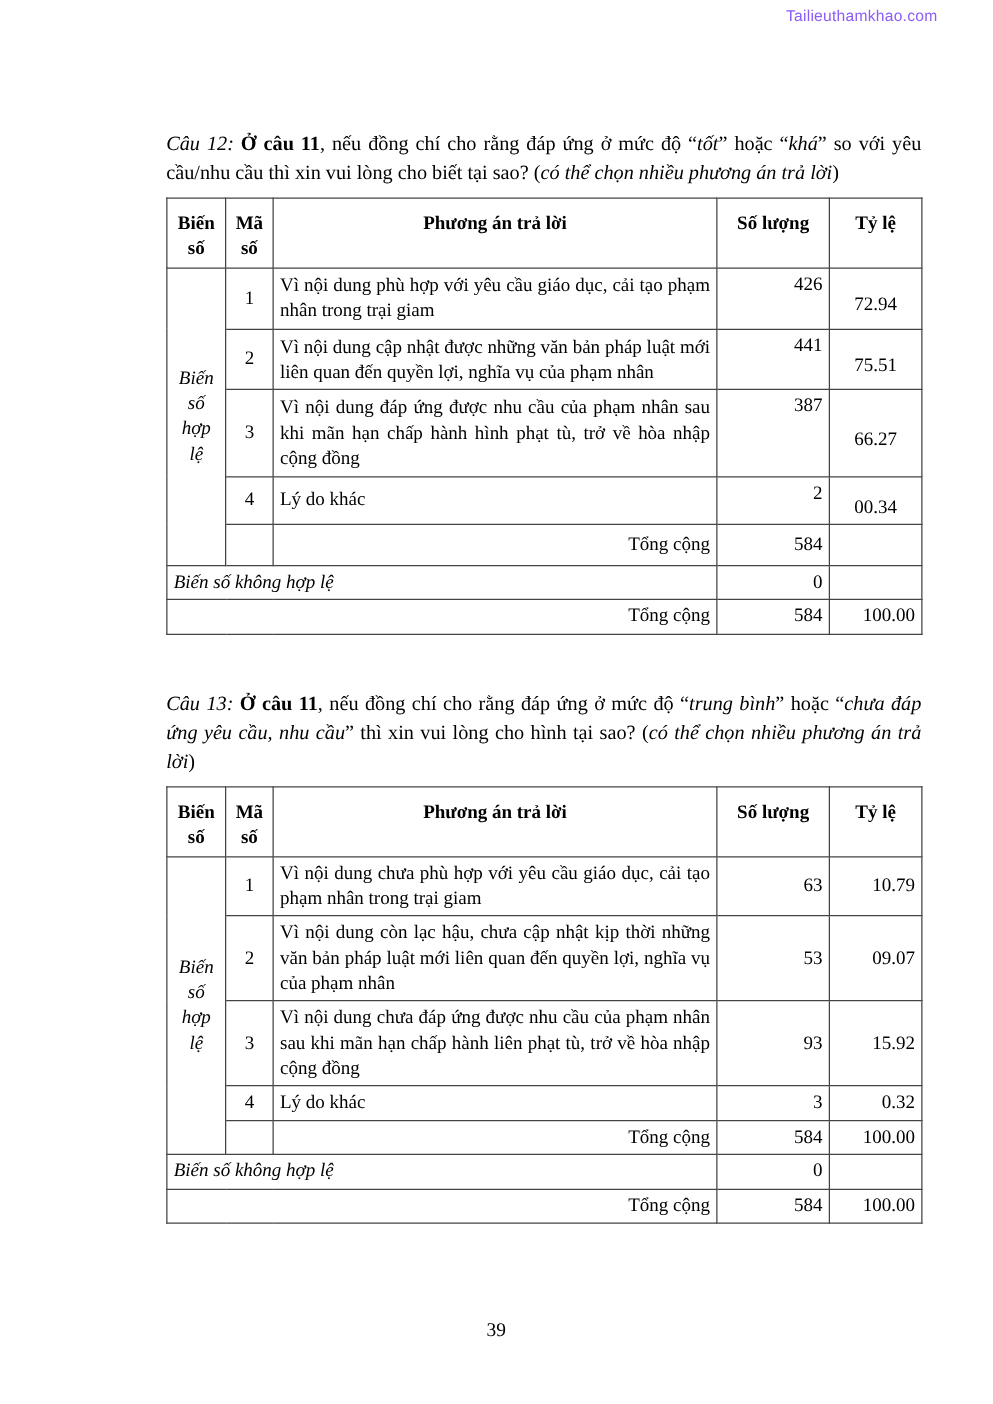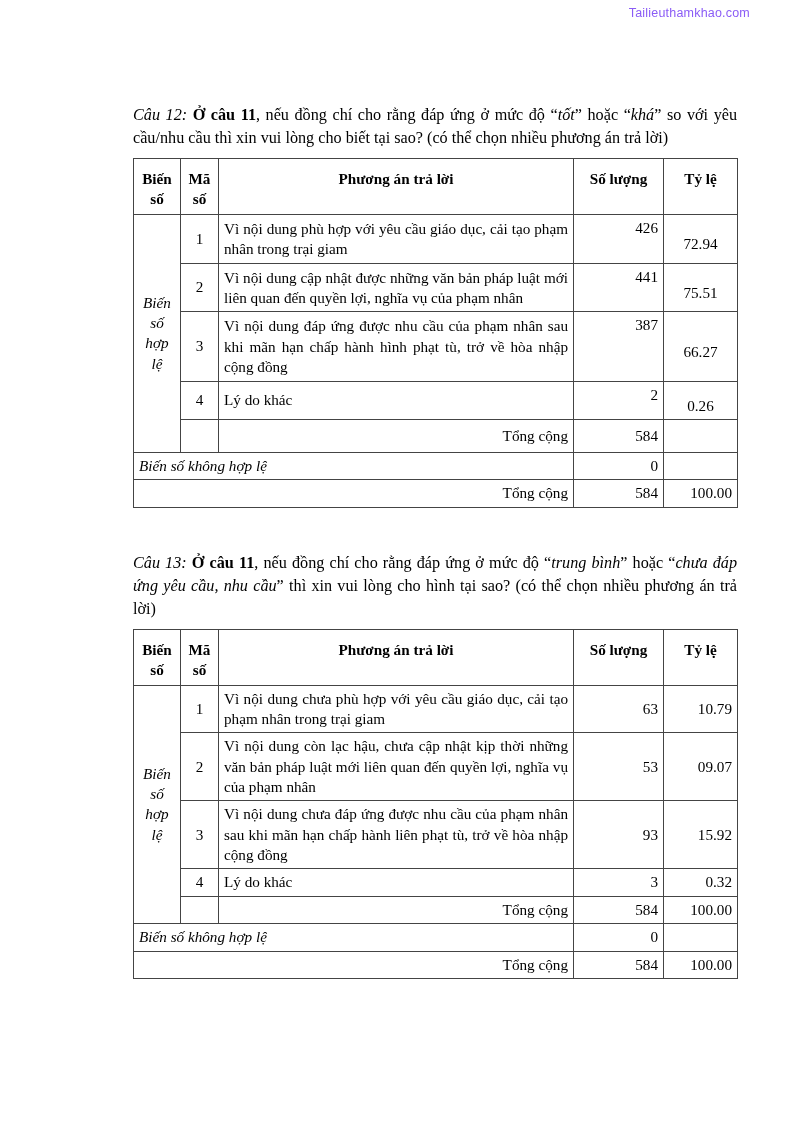--- a/index.html
+++ b/index.html
@@ -46,21 +46,21 @@
 
   
   .qheading {
     font-size: 16.2px;
     line-height: 1.42;
     text-align: justify;
     margin: 0 0 8px 0;
   }
   .qheading .b   { font-weight: bold; }
   .qheading .bi  { font-weight: normal; font-style: italic; }
-  .qheading .i   { }
+  .qheading .i   { font-style: italic; }
 
   
   table.survey {
     border-collapse: collapse;
     width: 604px;
     table-layout: fixed;
     font-size: 15.2px;
     margin: 0;
   }
   table.survey td,
@@ -212,21 +212,21 @@
         <tr class="r3">
           <td class="code">3</td>
           <td class="answer">Vì nội dung đáp ứng được nhu cầu của phạm nhân sau khi mãn hạn chấp hành hình phạt tù, trở về hòa nhập cộng đồng</td>
           <td class="qty">387</td>
           <td class="pct">66.27</td>
         </tr>
         <tr class="r4">
           <td class="code">4</td>
           <td class="answer">Lý do khác</td>
           <td class="qty">2</td>
-          <td class="pct">0.26</td>
+          <td class="pct">00.34</td>
         </tr>
         <tr class="spacer-row">
           <td></td>
           <td class="total-label">Tổng cộng</td>
           <td class="total-qty">584</td>
           <td class="total-pct"></td>
         </tr>
         <tr>
           <td class="invalid-label" colspan="3">Biến số không hợp lệ</td>
           <td class="total-qty">0</td>
@@ -306,14 +306,15 @@
         <tr>
           <td class="total-label" colspan="3">Tổng cộng</td>
           <td class="total-qty">584</td>
           <td class="total-pct">100.00</td>
         </tr>
       </tbody>
     </table>
 
   </div>
 
+  <div class="page-number">39</div>
 
 </div>
 
 </body></html>

